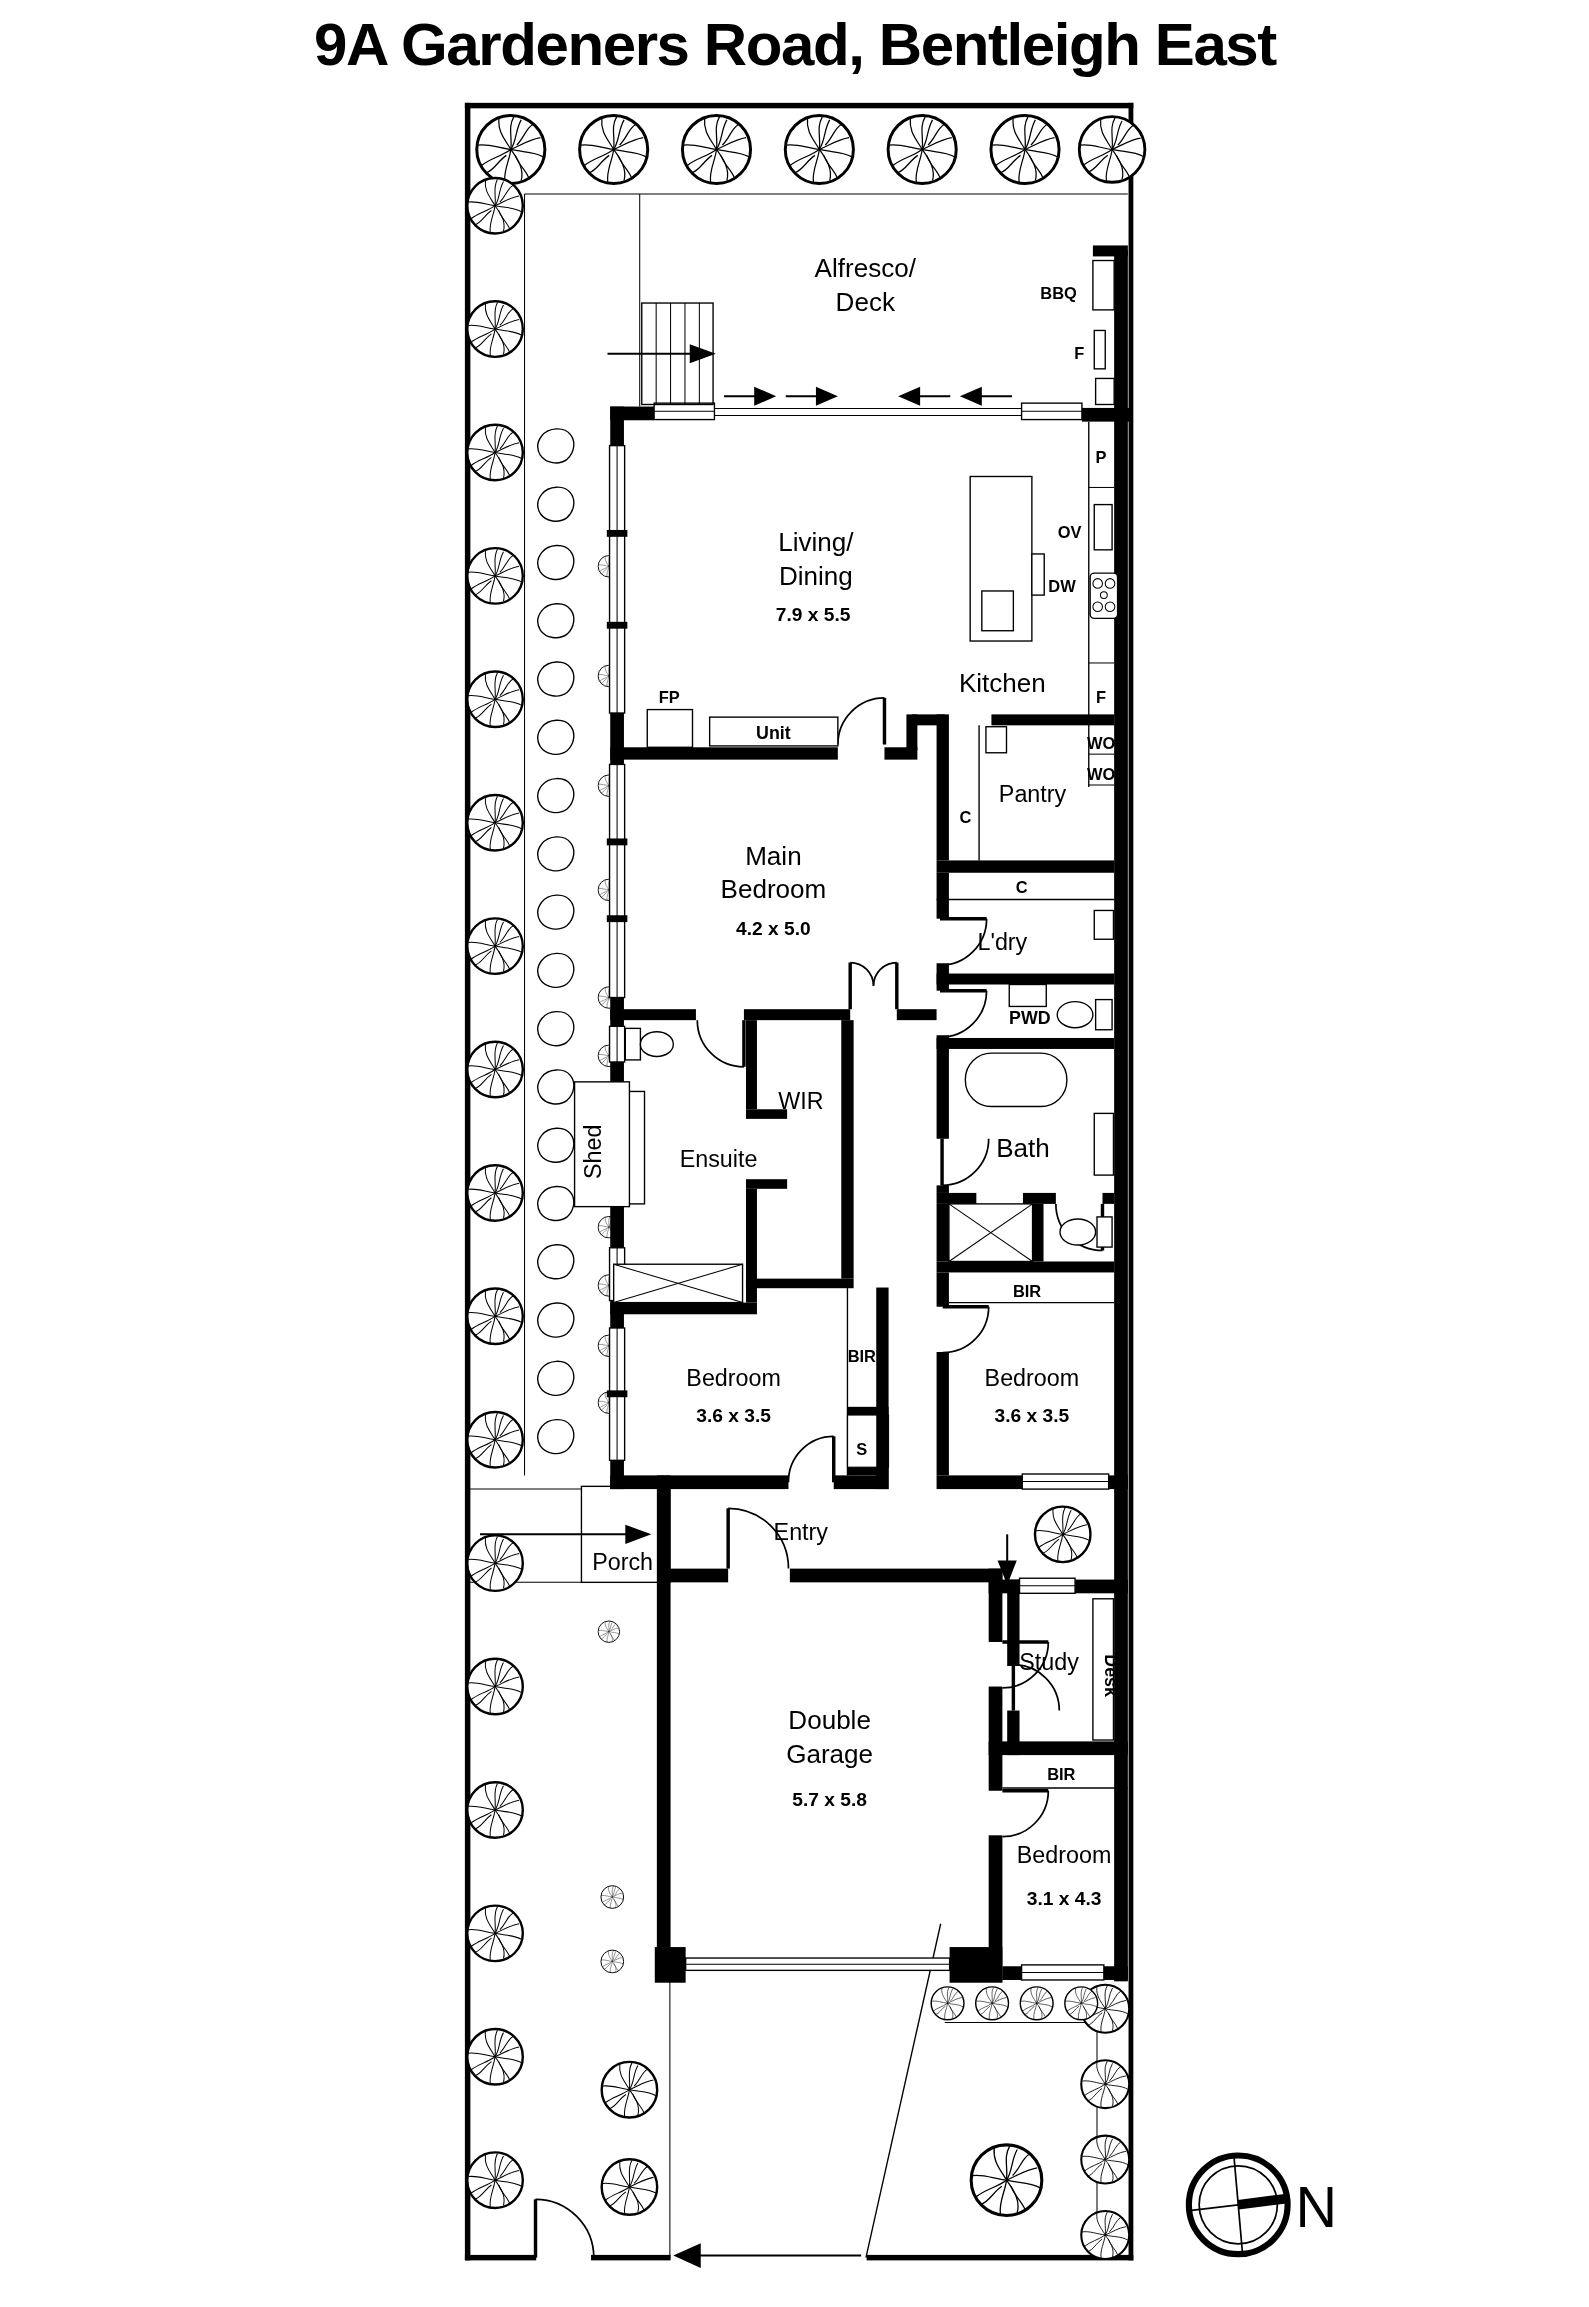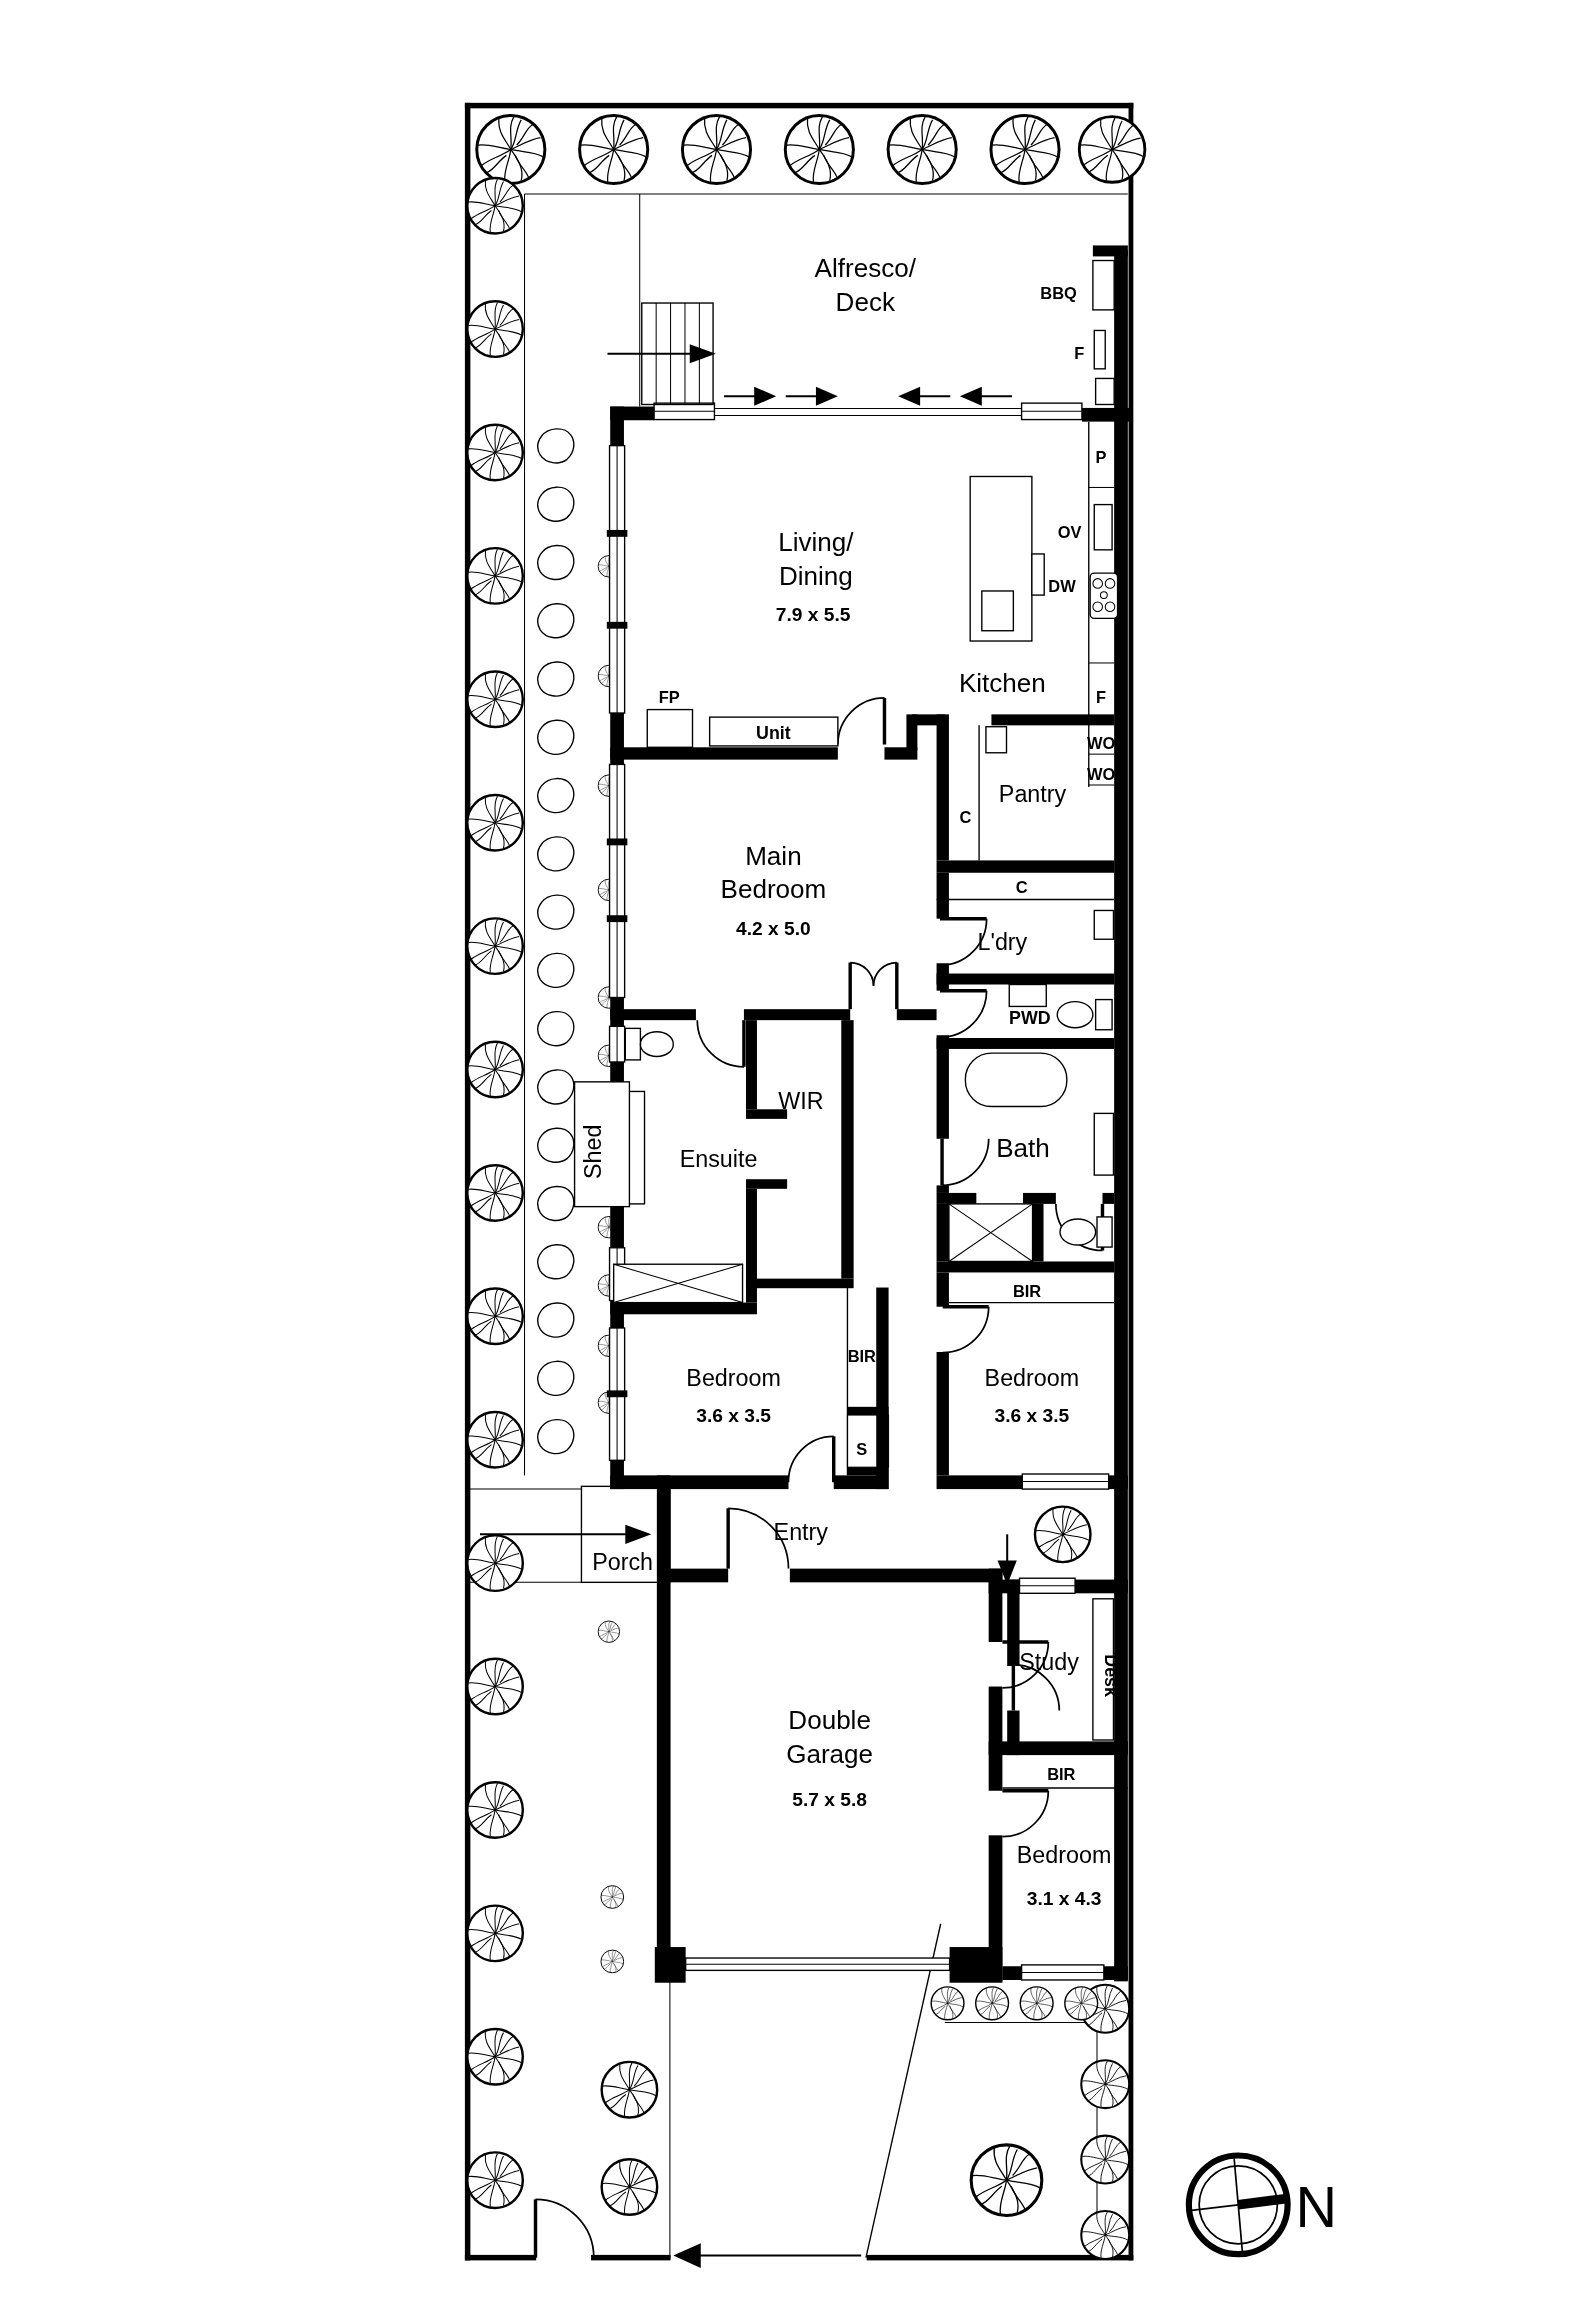--- a/index.html
+++ b/index.html
@@ -21,20 +21,21 @@
   .door{fill:none;stroke:#000;stroke-width:2.5;}
   .leaf{stroke:#000;stroke-width:5;}
   .win{fill:#fff;stroke:#000;stroke-width:2;}
   .arr{stroke:#000;stroke-width:3;fill:none;}
   .arrh{fill:#000;stroke:none;}
 </style>
 </head>
 <body>
 
 <div class="page">
+  <div class="title">9A Gardeners Road, Bentleigh East</div>
 
   <svg width="1590" height="2307" viewBox="0 0 2319 3365">
     <defs>
       <symbol id="sym-tree" viewBox="-50 -50 100 100">
         <circle cx="0" cy="0" r="46" fill="#fff" stroke="#000" stroke-width="4"></circle>
         <g fill="none" stroke="#000" stroke-width="1.7">
           <path d="M0,0 C8,-12 6,-26 14,-40"></path>
             <path d="M0,0 C14,-6 26,-14 40,-16"></path>
           <path d="M0,0 C16,4 30,2 44,10"></path>
             <path d="M0,0 C10,14 18,26 14,42"></path>

